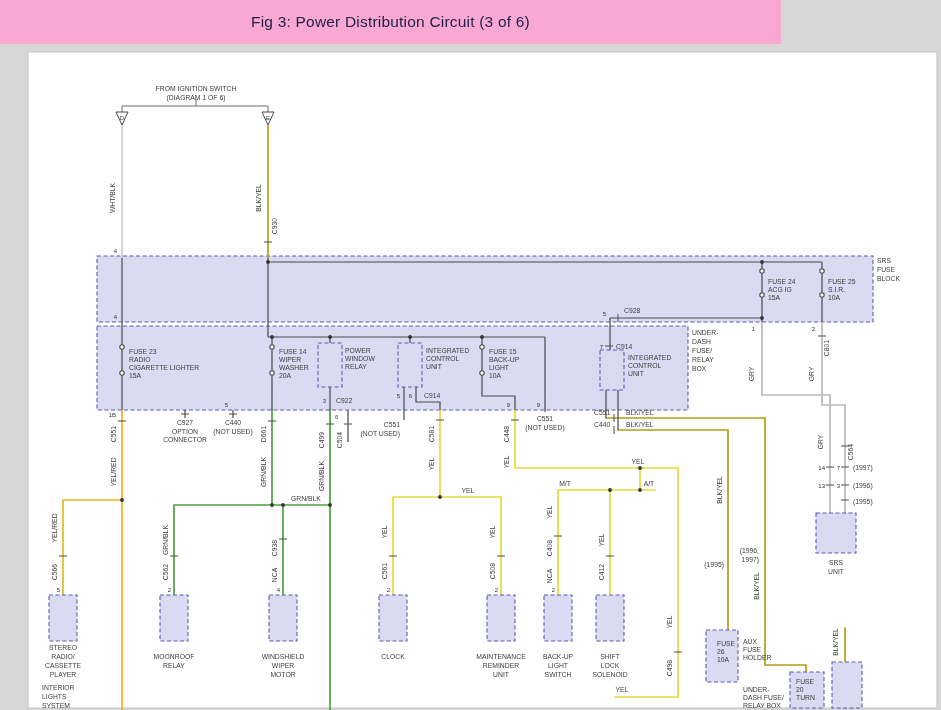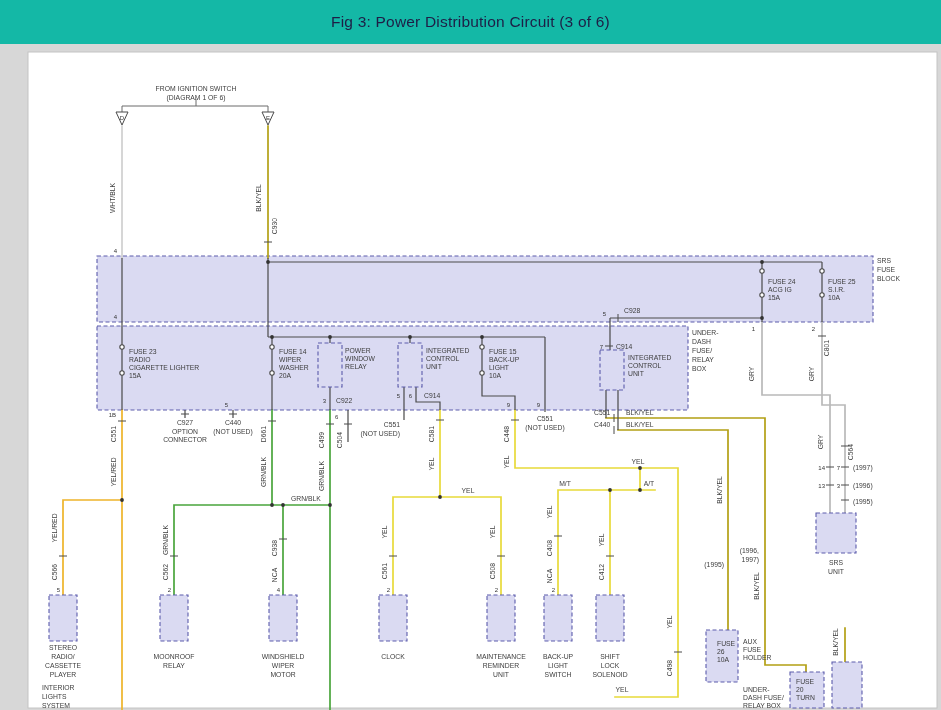--- a/index.html
+++ b/index.html
@@ -2,22 +2,22 @@
 <html style="--wire-wht: #cfcfcf; --wire-blk-yel: #b3a015; --wire-yel-red: #eeb42a; --wire-grn: #4aa53c; --wire-yel: #e8da3a; --wire-gry: #b9b9b9; --box-fill: #dadaf2; --box-border: #5c5cac;"><head>
 <meta charset="utf-8">
 <style>
   html,body{margin:0;padding:0;}
   body{
     width:941px;height:710px;position:relative;overflow:hidden;
     background:#d7d7d7;
     font-family:"Liberation Sans",sans-serif;
   }
   .titlebar{
-    position:absolute;top:0;left:0;width:941px;height:44px;
-    background:#14b8a6;display:flex;align-items:center;justify-content:center;
+    position:absolute;top:0;left:0;width:781px;height:44px;
+    background:#f9a8d4;display:flex;align-items:center;justify-content:center;
   }
   .titlebar .t{
     font-size:15.5px;color:#1e1e46;letter-spacing:.2px;
   }
   svg{position:absolute;top:0;left:0;}
   svg text{font-family:"Liberation Sans",sans-serif;font-size:6.8px;fill:#3c3c3c;}
   svg text.pin{font-size:6px;fill:#333;}
   .w{fill:none;stroke-width:1.7;stroke-linecap:square;}
   .c-wht{stroke:var(--wire-wht);}
   .c-oli{stroke:var(--wire-blk-yel);}

